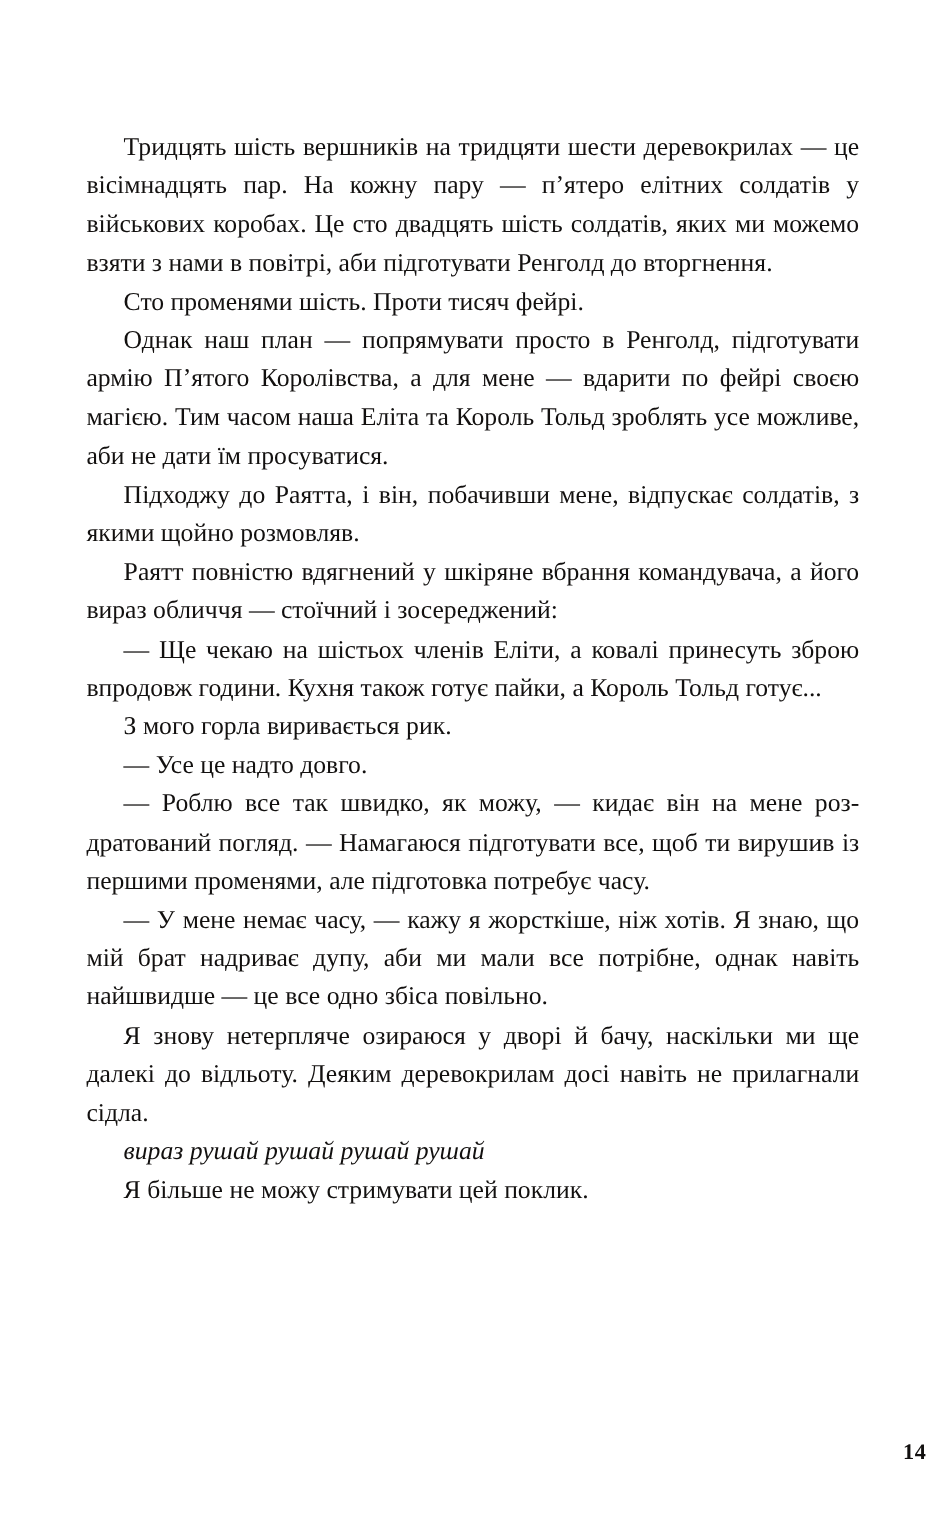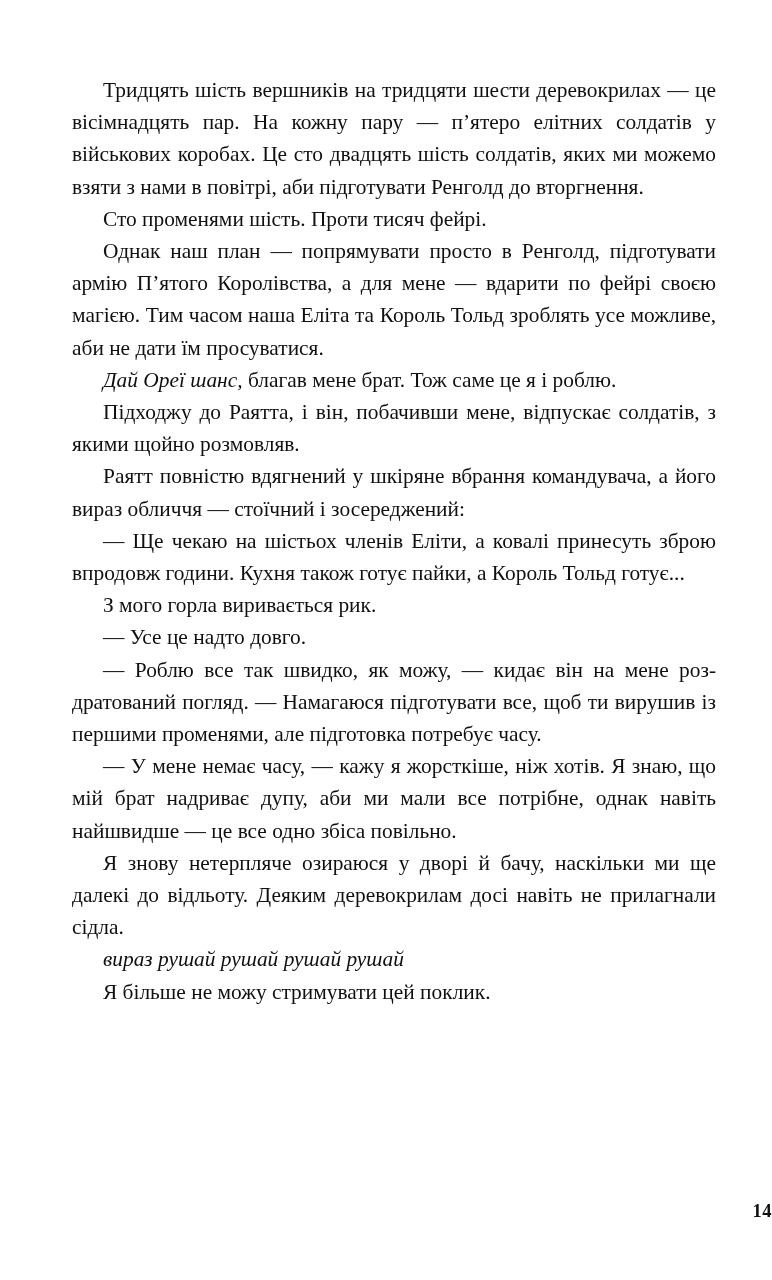--- a/index.html
+++ b/index.html
@@ -12,21 +12,21 @@
     height: 1280px;
     overflow: hidden;
     font-family: "Liberation Serif", "DejaVu Serif", serif;
     color: #12100f;
   }
   .page {
     position: relative;
     width: 772px;
     height: 1280px;
     box-sizing: border-box;
-    padding: 74px 56px 0 72px;
+    padding: 106px 56px 0 72px;
     border-radius: 16px;
   }
   .body-text {
     font-size: 21.4px;
     line-height: 32.2px;
     text-align: justify;
     text-justify: inter-word;
     hyphens: manual;
   }
   .body-text p {
@@ -51,21 +51,20 @@
   }
 </style>
 </head>
 <body>
 
 <div class="page">
   <div class="body-text">
       <p><span>Тридцять шість вершників на тридцяти шести деревокри­лах — це вісімнадцять пар. На кожну пару — п’ятеро еліт­них солдатів у військових коробах. Це сто двадцять шість солдатів, яких ми можемо взяти з нами в повітрі, аби підго­тувати Ренголд до вторгнення.</span></p>
       <p><span>Сто променями шість. Проти тисяч фейрі.</span></p>
       <p><span>Однак наш план — попрямувати просто в Ренголд, підго­тувати армію П’ятого Королівства, а для мене — вдарити по фейрі своєю магією. </span><b>Тим часом наша Еліта та Король Тольд зроблять усе можливе, аби не дати їм просуватися.</b></p>
-      <p><em>Дай Ореї шанс,</em><span> </span><b>благав мене брат. Тож саме це я і роблю.</b></p>
       <p><span>Підходжу до Раятта, і він, побачивши мене, відпускає сол­датів, з якими щойно розмовляв.</span></p>
       <p><span>Раятт повністю вдягнений у шкіряне вбрання командува­ча, а його вираз обличчя — стоїчний і зосереджений:</span></p>
       <p><span>— Ще чекаю на шістьох членів Еліти, а ковалі принесуть зброю впродовж години. Кухня також готує пайки, а Король Тольд готує...</span></p>
       <p><span>З мого горла виривається рик.</span></p>
       <p><span>— Усе це надто довго.</span></p>
       <p><span>— Роблю все так швидко, як можу, — кидає він на мене роз­дратований погляд. — Намагаюся підготувати все, щоб ти ви­рушив із першими променями, але підготовка потребує часу.</span></p>
       <p><span>— У мене немає часу, — кажу я жорсткіше, ніж хотів. Я знаю, що мій брат надриває дупу, аби ми мали все потрібне, однак навіть найшвидше — це все одно збіса повільно.</span></p>
       <p><span>Я знову нетерпляче озираюся у дворі й бачу, наскільки ми ще далекі до відльоту. Деяким деревокрилам досі навіть не прилагнали сідла.</span></p>
       <p><b><em>вираз рушай рушай рушай рушай</em></b></p>
       <p><span>Я більше не можу стримувати цей поклик.</span></p>

